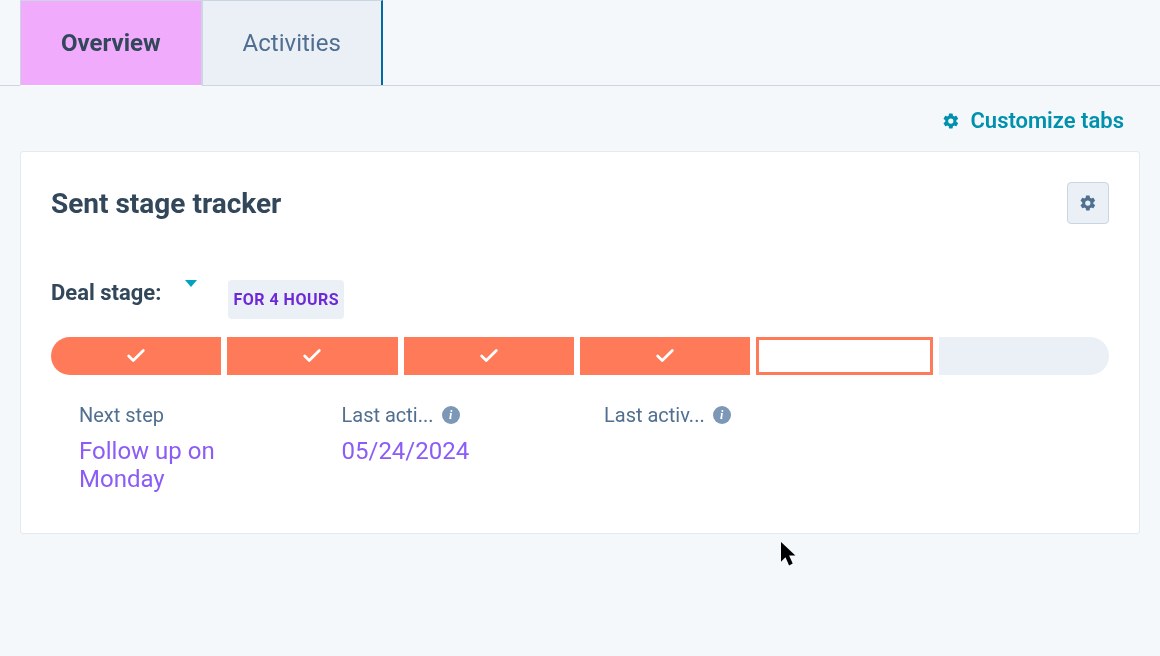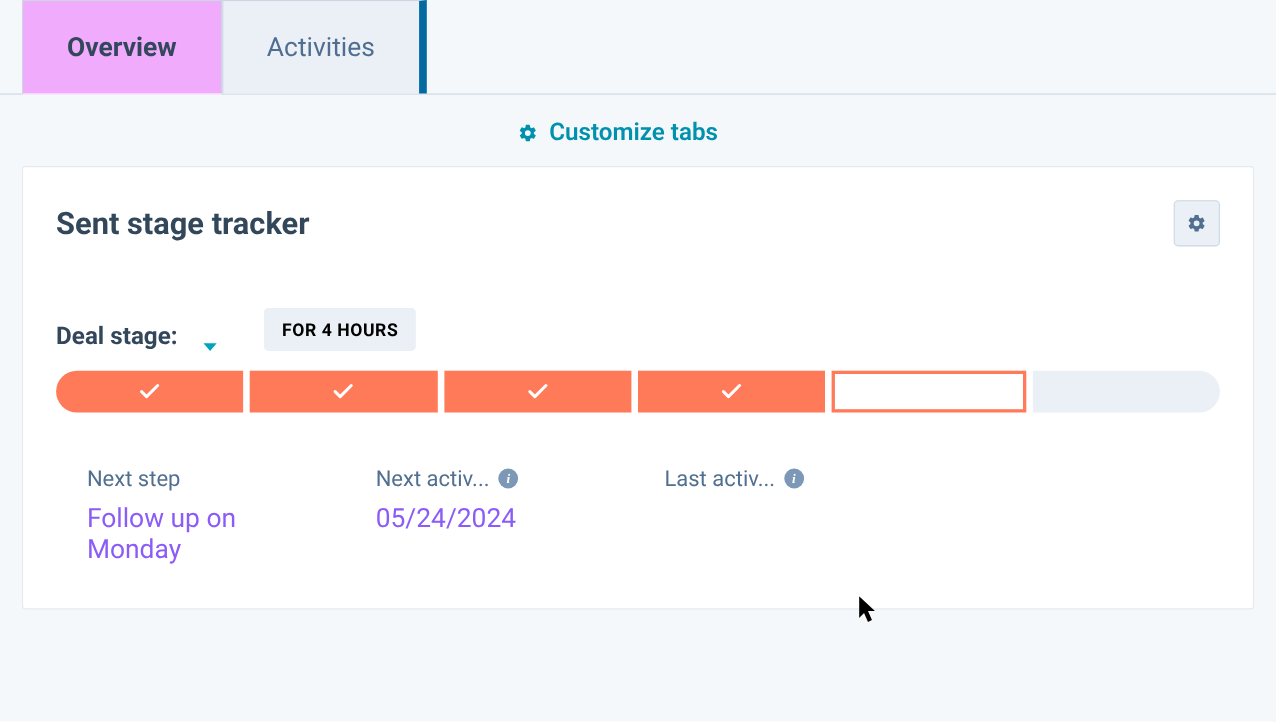--- a/index.html
+++ b/index.html
@@ -32,26 +32,26 @@
   }
   .tab + .tab { border-left: 1px solid #cbd6e2; }
   .tab.active {
     background: #f0abfc;
     color: #33475b;
     font-weight: 700;
     border: 1px solid #cbd6e2;
     border-bottom: 1px solid #ffffff;
     margin-bottom: -1px;
   }
-  .tab.inactive { border-top: 1px solid #cbd6e2; border-right: 7px solid #0369a1; }
+  .tab.inactive { border-top: 1px solid #cbd6e2; border-right: 2px solid #0369a1; }
 
   
   .customize-row {
     display: flex;
-    justify-content: center;
+    justify-content: flex-end;
     align-items: center;
     padding: 22px 36px 0 0;
     gap: 10px;
   }
   .customize-link {
     color: #0091ae;
     font-weight: 600;
     font-size: 22px;
     cursor: pointer;
   }
@@ -88,21 +88,21 @@
     display: flex;
     align-items: center;
     justify-content: center;
     cursor: pointer;
     color: #516f90;
   }
 
   
   .stage-row {
     display: flex;
-    align-items: flex-end;
+    align-items: flex-start;
     margin-top: 56px;
     gap: 24px;
   }
   .stage-label {
     font-size: 22px;
     font-weight: 700;
     color: #33475b;
   }
   .stage-dropdown {
     display: flex;
@@ -114,27 +114,27 @@
     cursor: pointer;
   }
   .caret {
     width: 0; height: 0;
     border-left: 6px solid transparent;
     border-right: 6px solid transparent;
     border-top: 7px solid #00a4bd;
   }
   .chip {
     background: #eaf0f6;
-    color: #000000;
+    color: #6d28d9;
     font-weight: 700;
     font-size: 16px;
     letter-spacing: 0.5px;
-    padding: 10px 16px;
+    padding: 10px 5px;
     border-radius: 4px;
-    margin-left: 19px;
+    margin-left: 7px;
   }
 
   
   .progress {
     display: flex;
     gap: 6px;
     margin-top: 18px;
   }
   .seg {
     flex: 1;
@@ -151,21 +151,21 @@
     background: #ffffff;
     border: 3px solid #ff7a59;
   }
   .check { width: 22px; height: 22px; }
 
   
   .details {
     display: grid;
     grid-template-columns: repeat(4, 1fr);
     gap: 20px 20px;
-    margin-top: 48px;
+    margin-top: 28px;
     padding-left: 28px;
   }
   .detail-label {
     color: #516f90;
     font-size: 20px;
     display: flex;
     align-items: center;
     gap: 8px;
   }
   .detail-value {
@@ -277,21 +277,21 @@
 
     <div class="details">
       <div>
         <div class="detail-label">
           <span>Next step</span>
         </div>
         <div class="detail-value" style="max-width:180px">Follow up on Monday</div>
       </div>
       <div>
         <div class="detail-label">
-          <span>Next activ...</span>
+          <span>Last acti...</span>
           <span class="info-icon">i</span>
         </div>
         <div class="detail-value">05/24/2024</div>
       </div>
       <div>
         <div class="detail-label">
           <span>Last activ...</span>
           <span class="info-icon">i</span>
         </div>
       </div>

